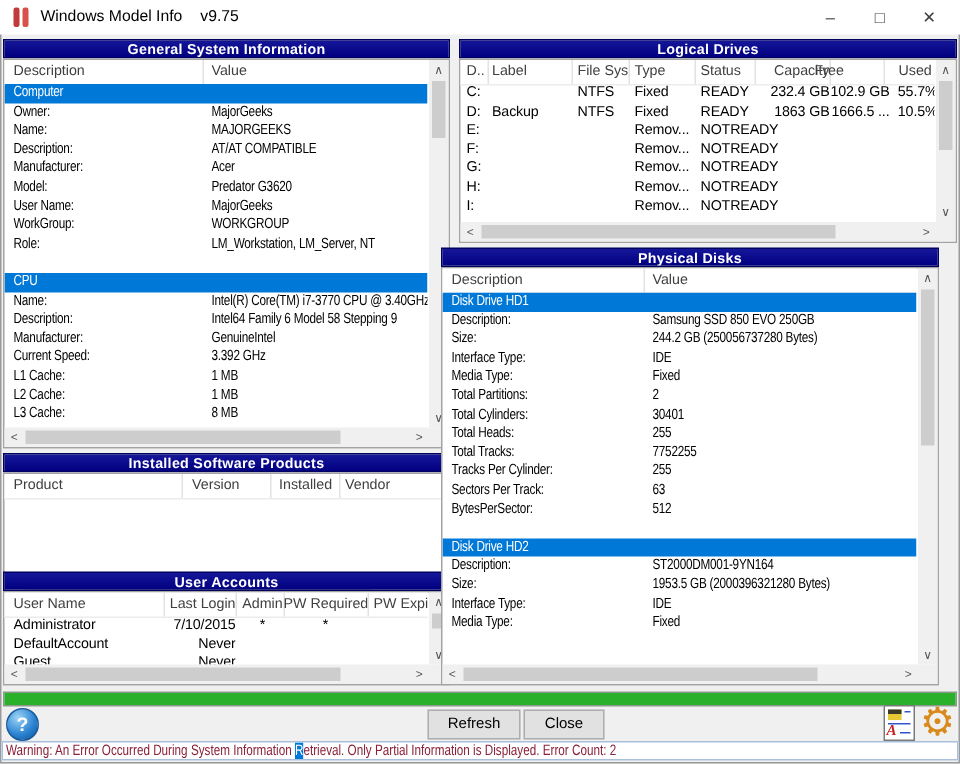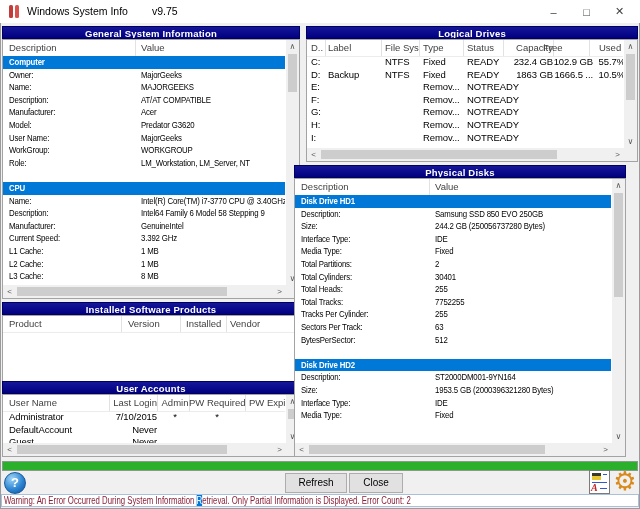--- a/index.html
+++ b/index.html
@@ -8,38 +8,38 @@
     background:#f0f0f0;font-family:"Liberation Sans",sans-serif;font-size:10.5px;
     box-shadow:inset 0 0 0 1px #9a9a9a;
   }
   
   .titlebar{position:absolute;top:0;left:0;right:0;height:23px;background:#ffffff;}
   .app-icon{position:absolute;left:9px;top:5px;width:13px;height:13px;}
   .app-icon .bar{position:absolute;top:0;width:4px;height:13px;border-radius:1.5px;}
   .app-icon .b1{left:0;background:#c23b38;}
   .app-icon .b2{left:6px;background:#d8514c;}
   .title-text{position:absolute;left:27px;top:5px;font-size:10.5px;color:#000;white-space:nowrap;}
-  .title-text .ver{margin-left:24px;}
+  .title-text .ver{margin-left:12px;}
   .win-controls{position:absolute;right:4px;top:0;height:23px;display:flex;}
   .win-btn{width:33px;height:23px;display:flex;align-items:center;justify-content:center;color:#404040;font-size:11px;}
   
   .panel{position:absolute;}
   .panel-title{
     height:13px;line-height:13px;text-align:center;color:#fff;font-weight:bold;font-size:9.5px;
     background:linear-gradient(#16169a,#000080);border:1px solid #000060;box-sizing:border-box;
     letter-spacing:0.2px;white-space:nowrap;overflow:hidden;
   }
   .lv{position:absolute;left:0;right:0;top:13px;bottom:0;background:#fff;border:1px solid #a3a3a3;}
   .lv-head{position:absolute;top:0;left:0;height:16px;background:#fff;border-bottom:1px solid #ececec;}
   .hc{position:absolute;top:0;height:16px;line-height:16px;color:#3f3f3f;font-size:9.5px;
       white-space:nowrap;overflow:hidden;}
   .hc.sep{border-right:1px solid #e2e2e2;}
   .lv-rows{position:absolute;left:0;top:16px;overflow:hidden;}
   .row{position:relative;height:12.6px;line-height:12.6px;white-space:nowrap;color:#000;}
-  .row.sel{background:#0078d7;color:#fff;font-weight:bold;}
+  .row.sel{background:#0078d7;color:#fff;}
   .cell{position:absolute;top:0;height:12.6px;overflow:hidden;font-size:9.5px;letter-spacing:-0.1px;}
   
   .kv .cell{transform:scaleX(0.8);transform-origin:0 50%;letter-spacing:-0.2px;font-size:9.8px;}
   .kv .k{left:6px;width:165px;}
   .kv .v{left:138px;width:200px;}
   
   .ld .c-d{left:4px;width:16px;}      .ld .c-label{left:21px;width:54px;}
   .ld .c-fs{left:78px;width:36px;}    .ld .c-type{left:116px;width:44px;}
   .ld .c-status{left:160px;width:56px;}
   .ld .c-cap{left:200px;width:46px;text-align:right;}
@@ -93,21 +93,21 @@
 </style>
 </head>
 <body>
 
 <div class="titlebar">
   <div class="app-icon">
     <div class="bar b1"></div>
     <div class="bar b2"></div>
   </div>
   <div class="title-text">
-    <span>Windows System Info</span><span class="ver">v9.75</span>
+    <span>Windows Model Info</span><span class="ver">v9.75</span>
   </div>
   <div class="win-controls">
     <div class="win-btn">–</div>
     <div class="win-btn">□</div>
     <div class="win-btn">✕</div>
   </div>
 </div>
 
 <div class="panel" style="left:2px;top:26px;width:298px;height:273px">
   <div class="panel-title">General System Information</div>

